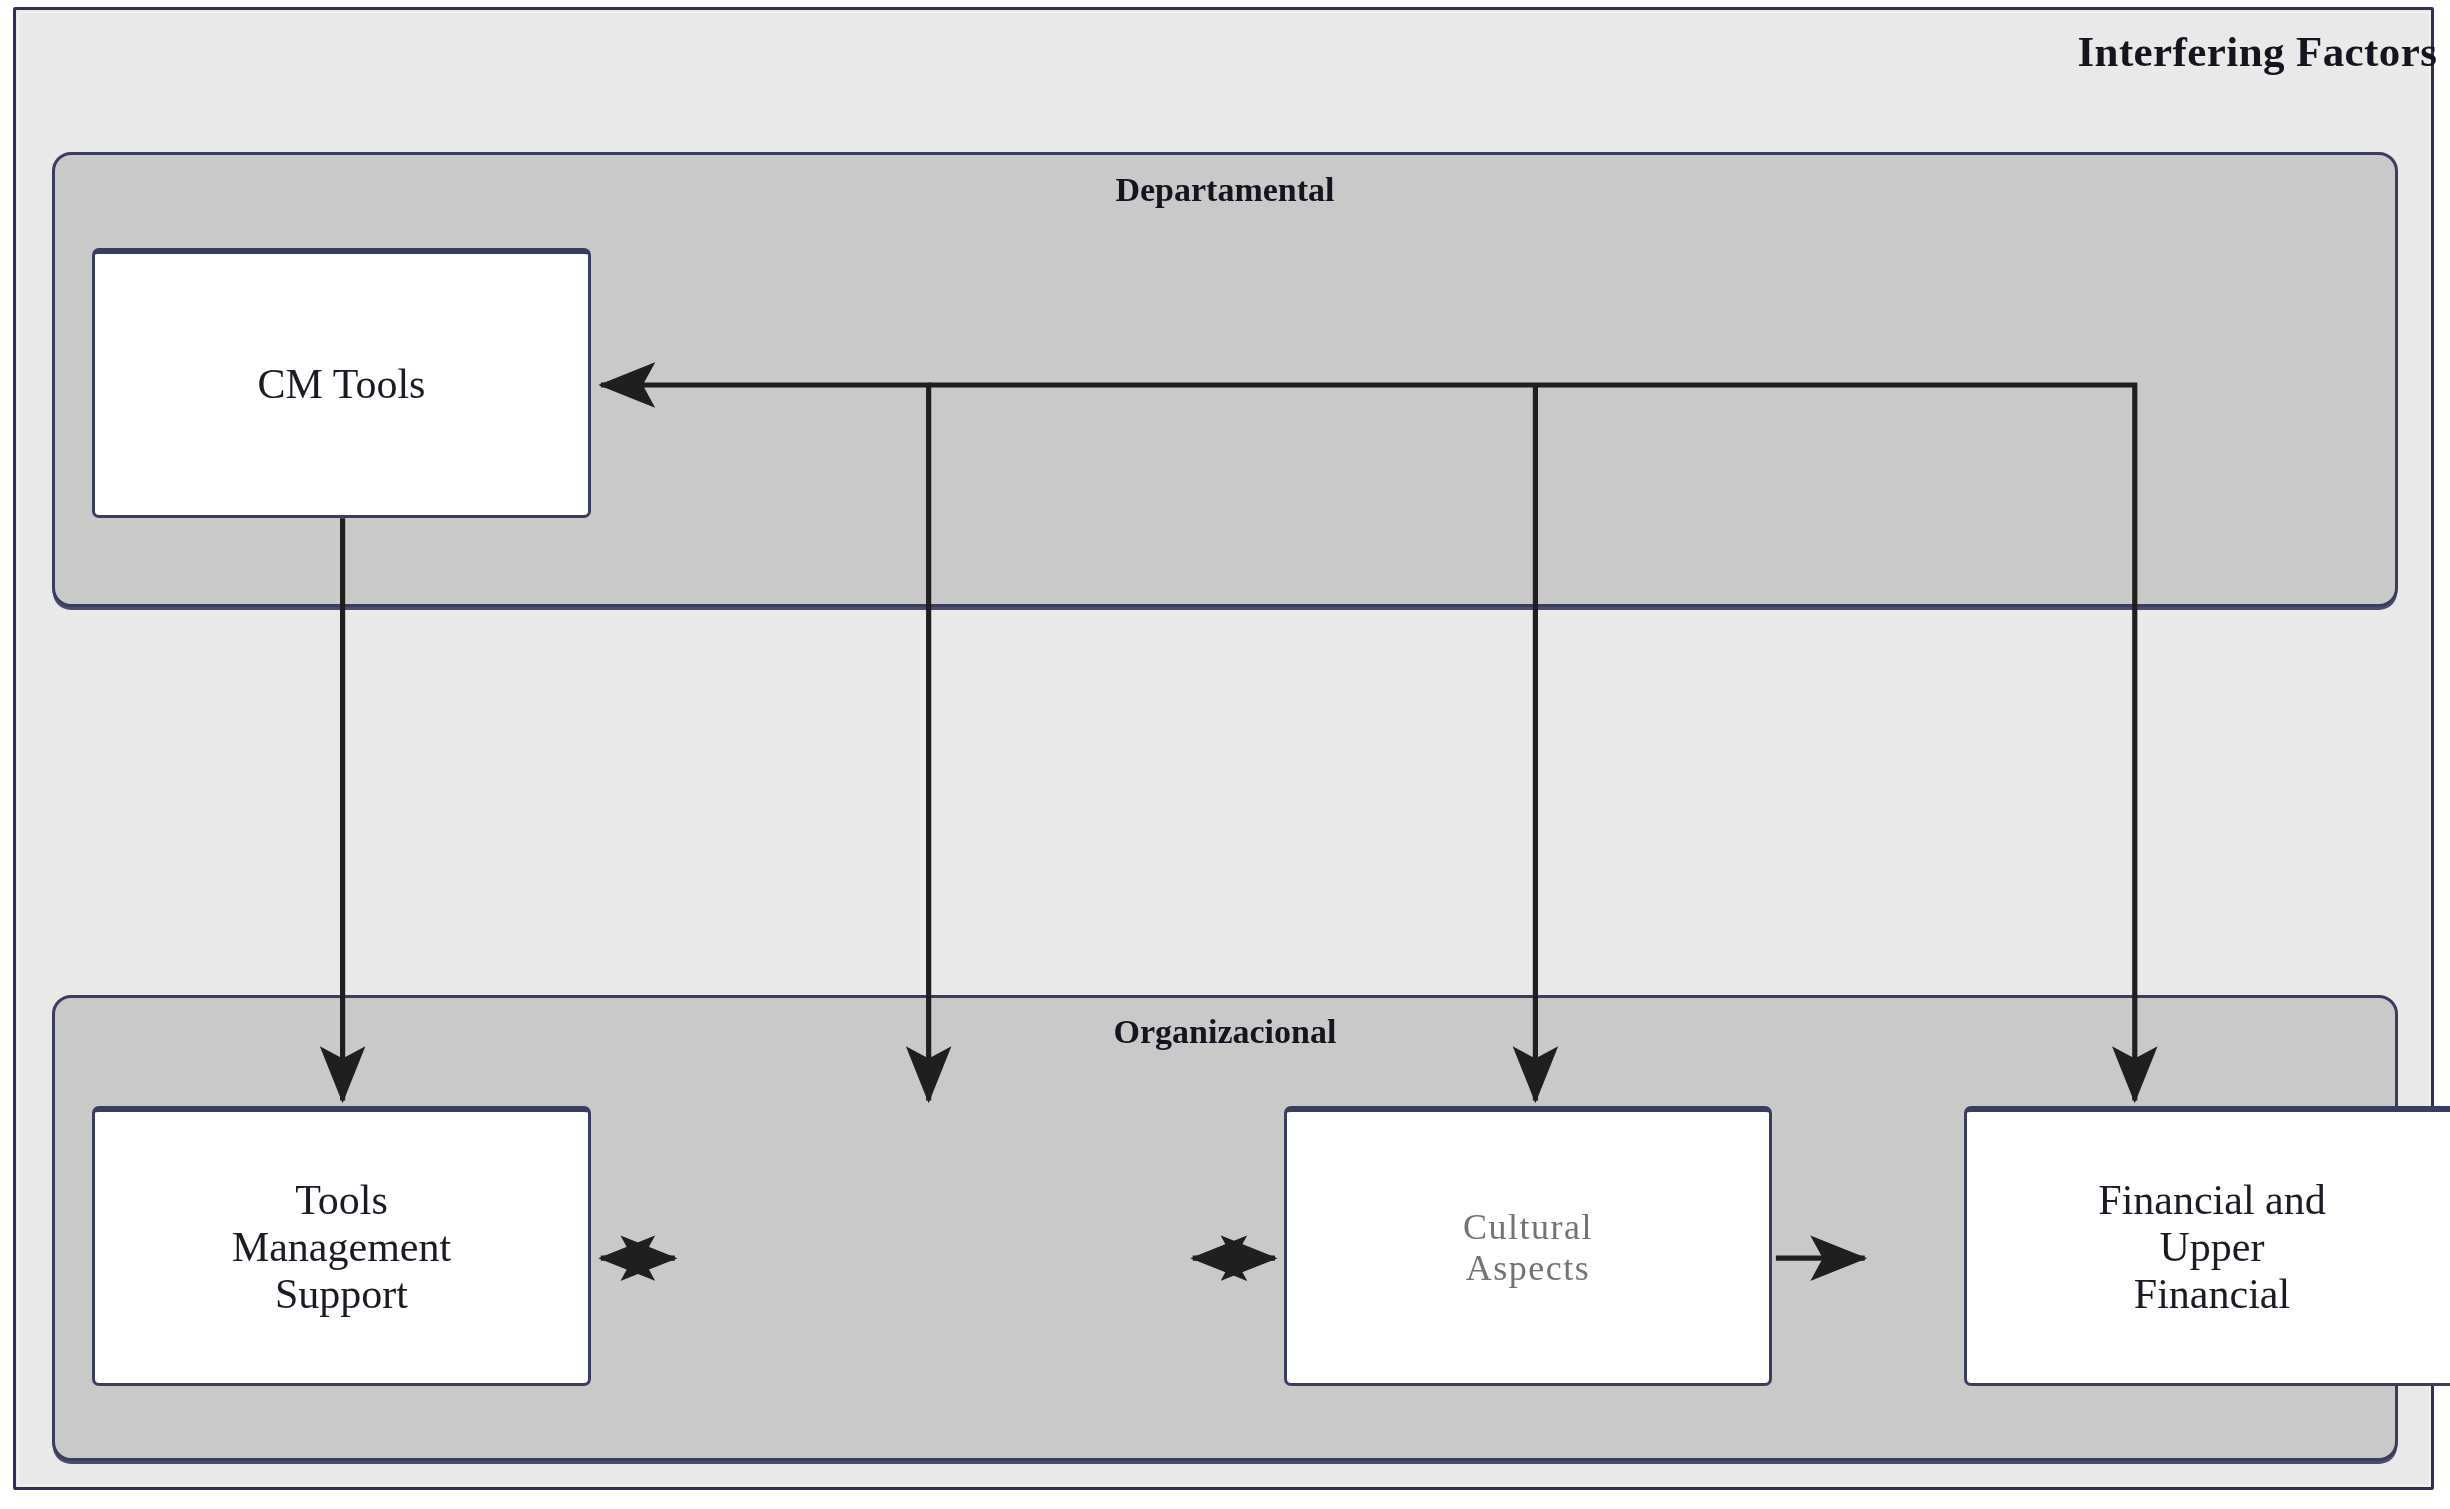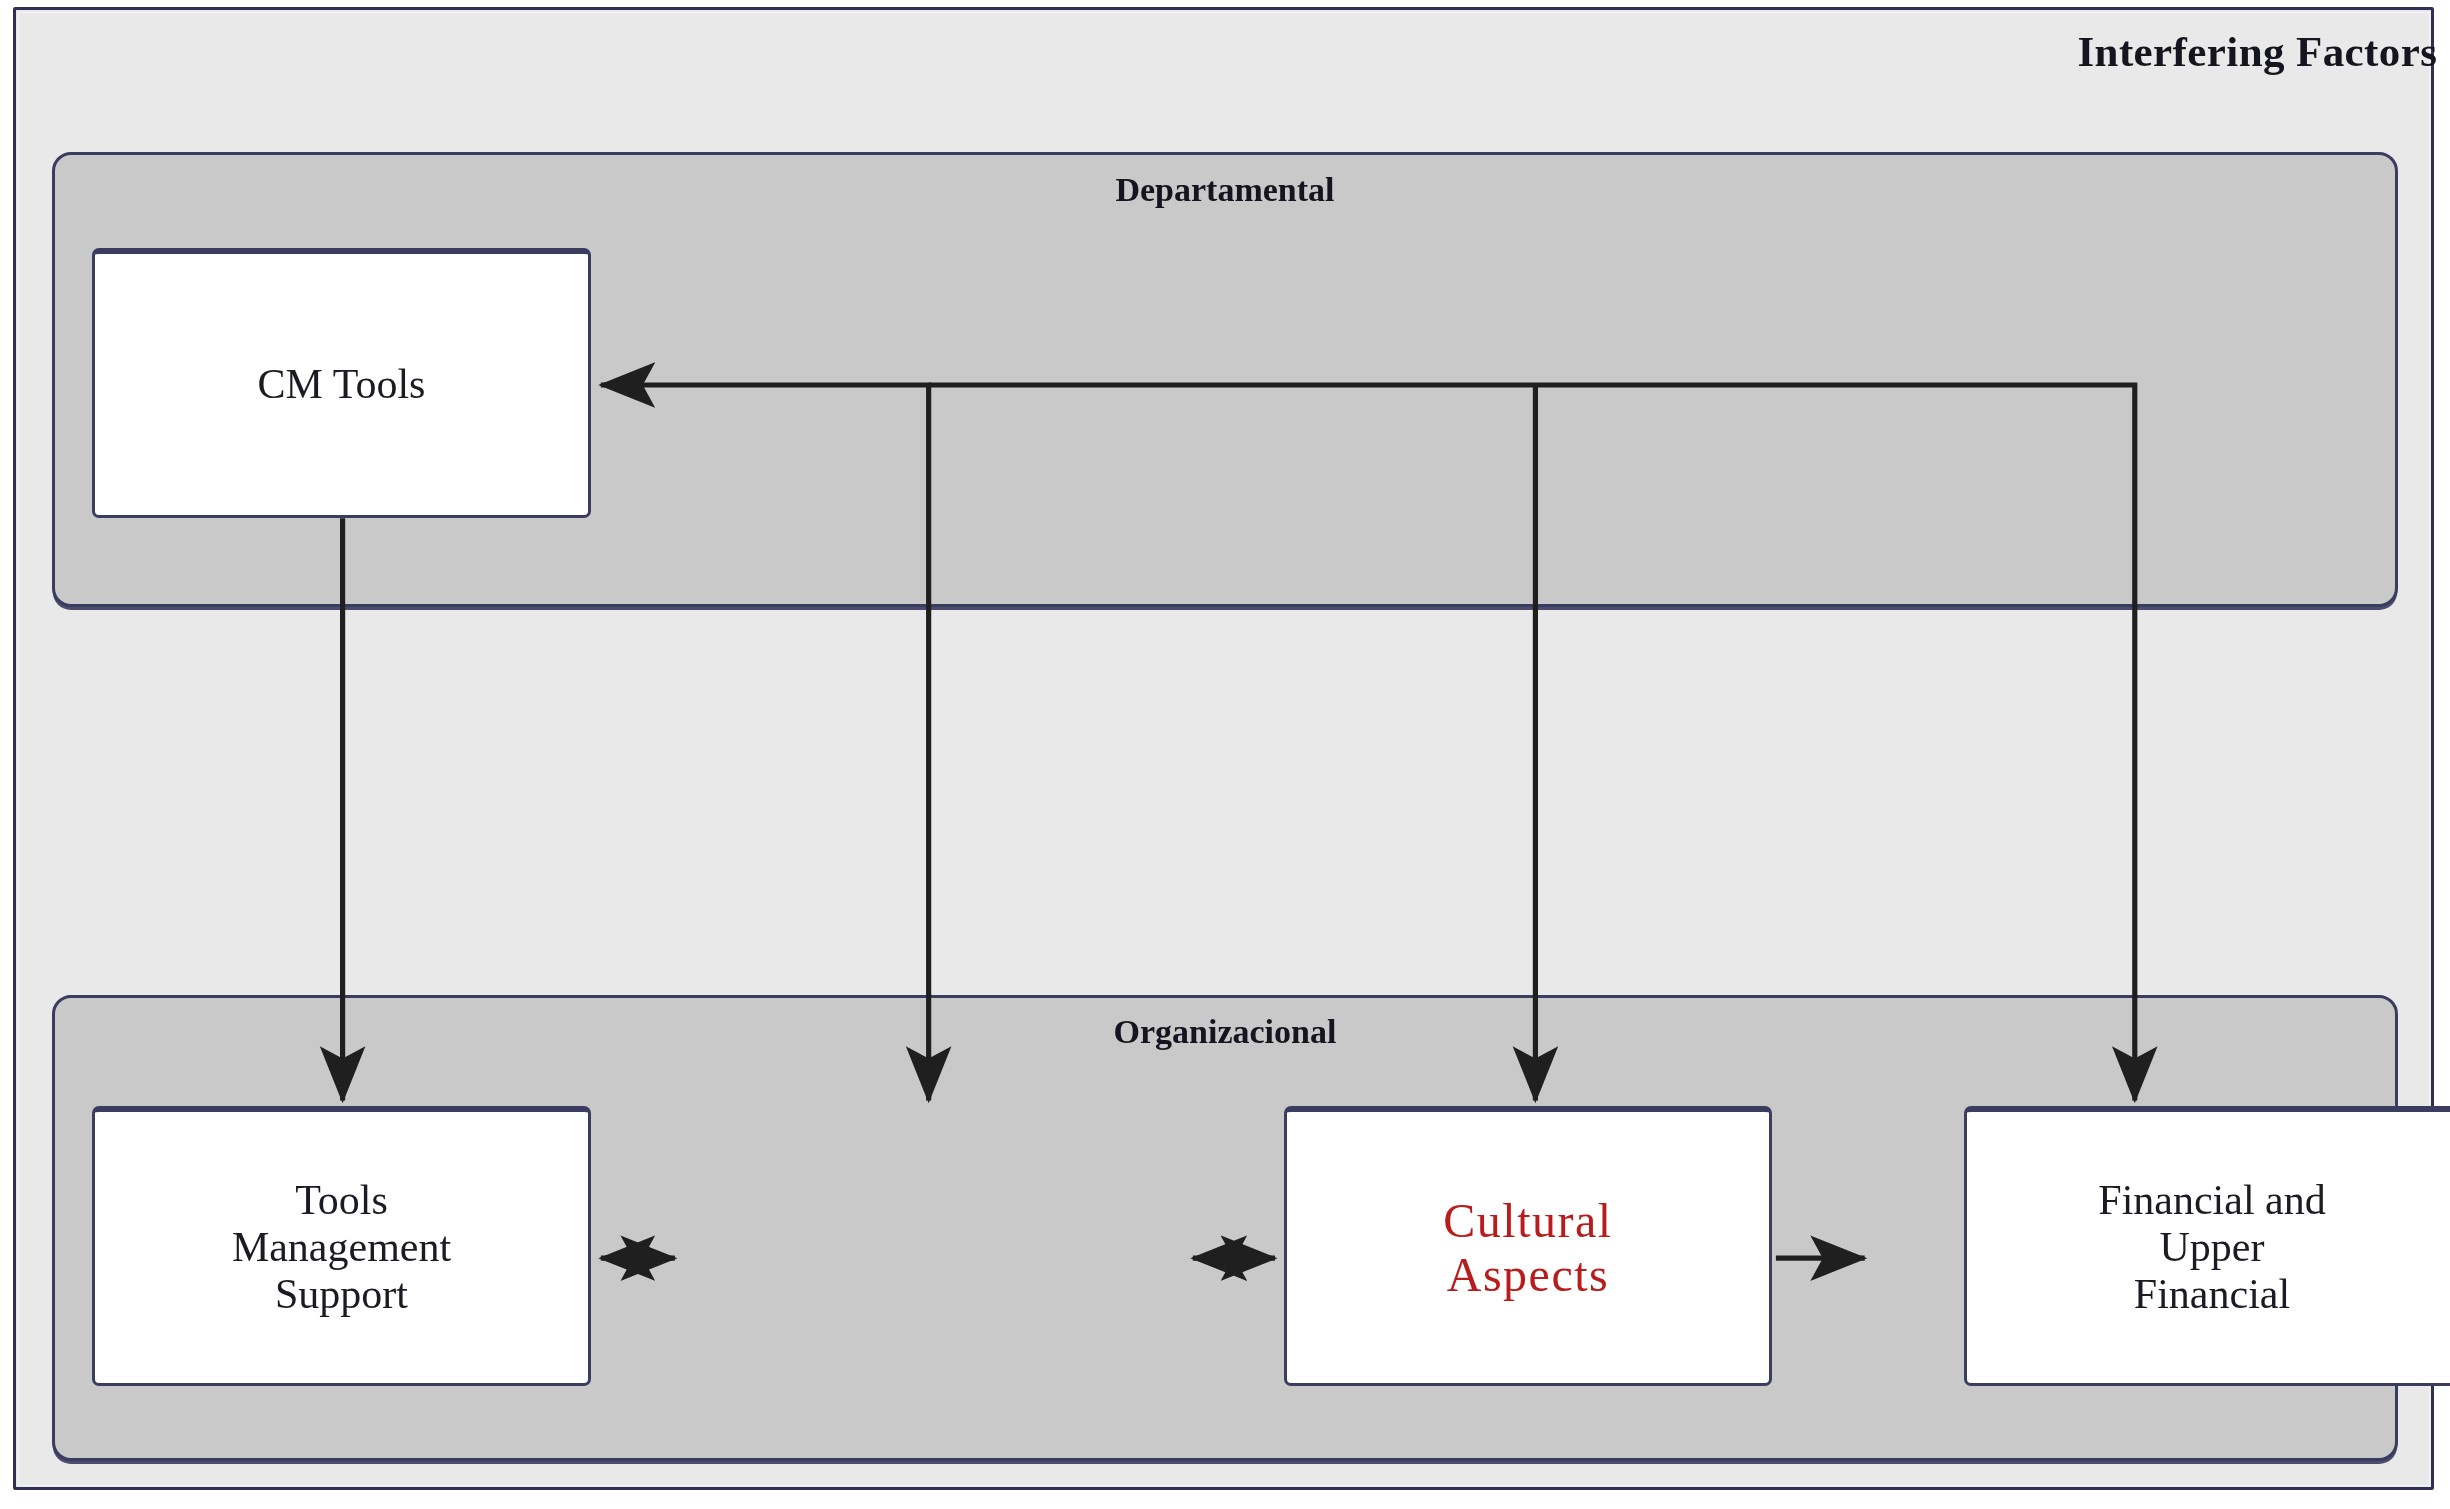--- a/index.html
+++ b/index.html
@@ -122,23 +122,23 @@
   .bottom-node {
     top: 1106px;
     height: 280px;
   }
   #node-upper-management   { left: 92px;  width: 499px; }
   #node-engagement         { left: 684px;  width: 499px; }
   #node-cultural           { left: 1284px; width: 488px; }
   #node-financial          { left: 1964px; width: 496px; }
 
   #node-cultural .node-label {
-    font-size: 48px;
+    font-size: 36px;
     letter-spacing: 1.5px;
-    color: #b91c1c;
+    color: #737373;
   }
 
   
   #connectors {
     position: absolute;
     left: 0;
     top: 0;
     width: 2450px;
     height: 1510px;
     z-index: 4;

